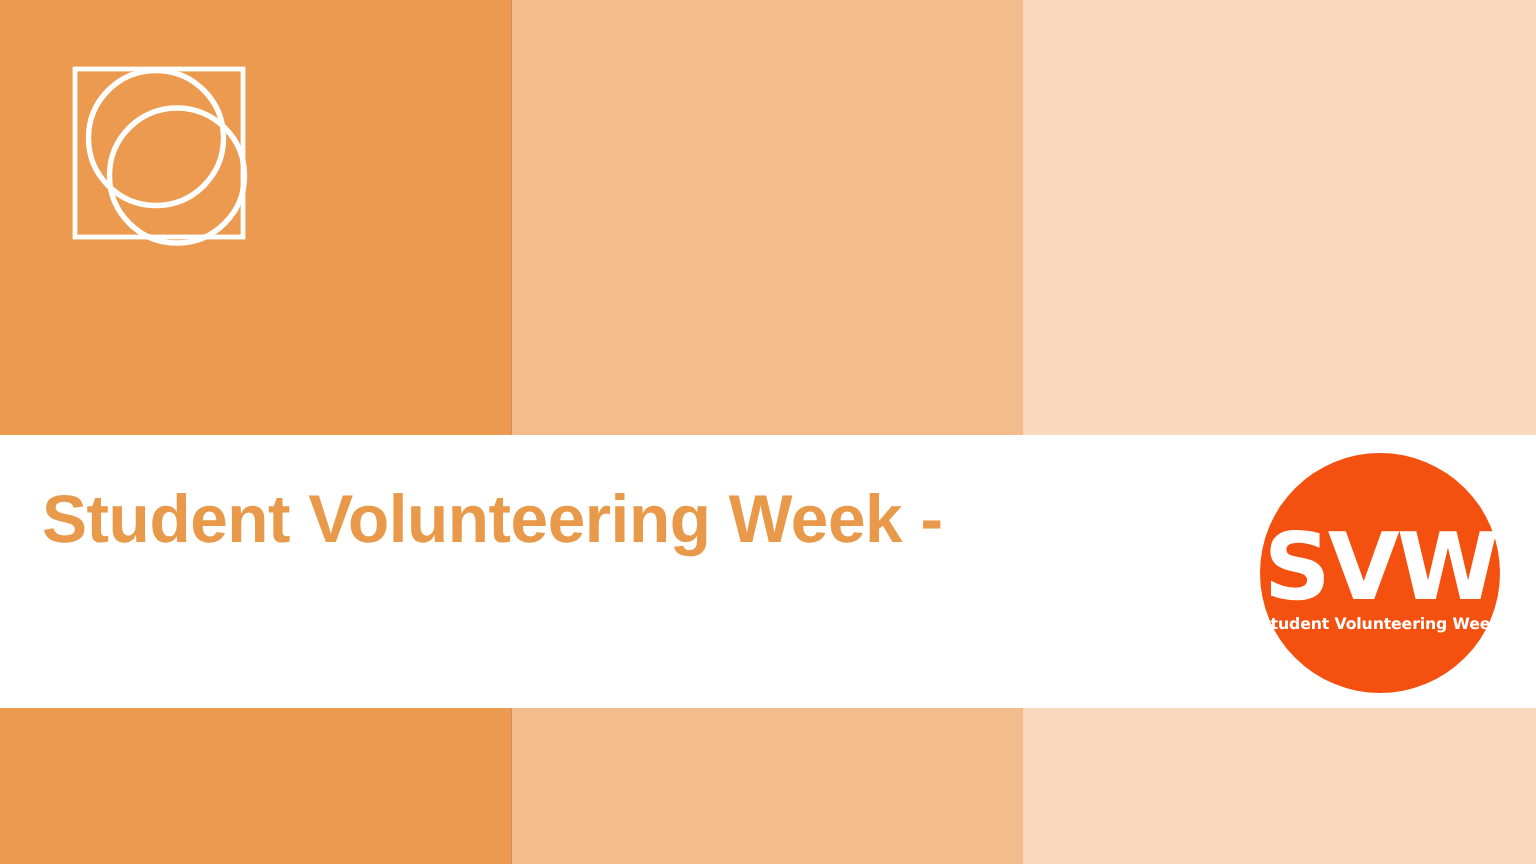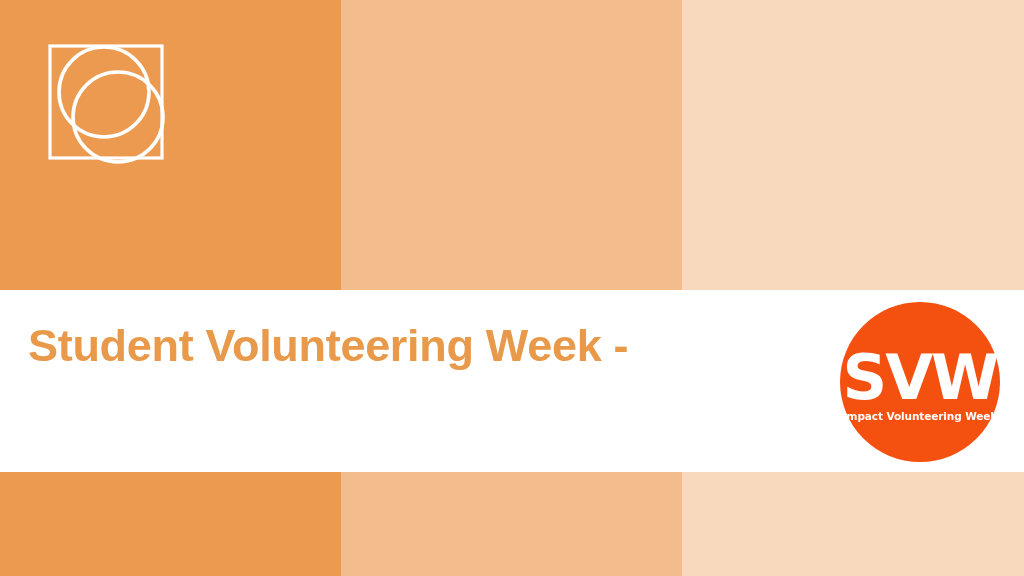--- a/index.html
+++ b/index.html
@@ -116,16 +116,16 @@
       </svg>
     </span>
   </div>
 
   <div class="title-block">
     <div class="title-line">Student Volunteering Week -</div>
   </div>
 
   <div class="svw-badge">
     <div class="svw-initials">SVW</div>
-    <div class="svw-subtitle">Impact Volunteering Week</div>
+    <div class="svw-subtitle">Student Volunteering Week</div>
   </div>
 
 </div>
 
 </body></html>

